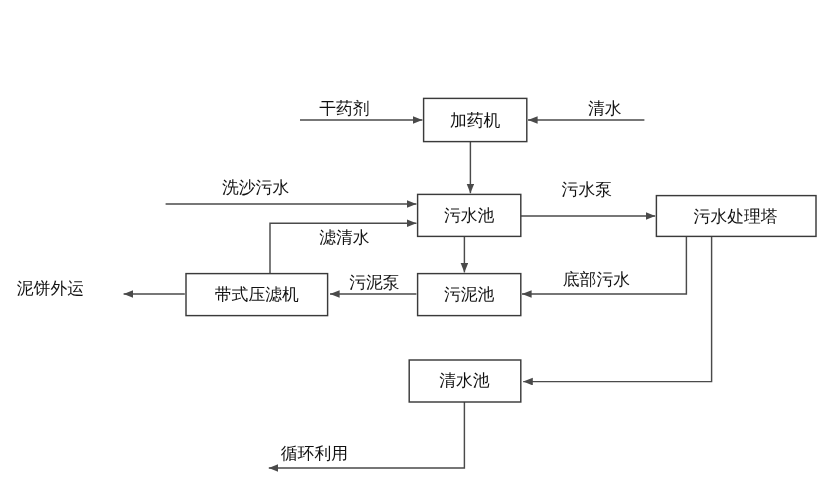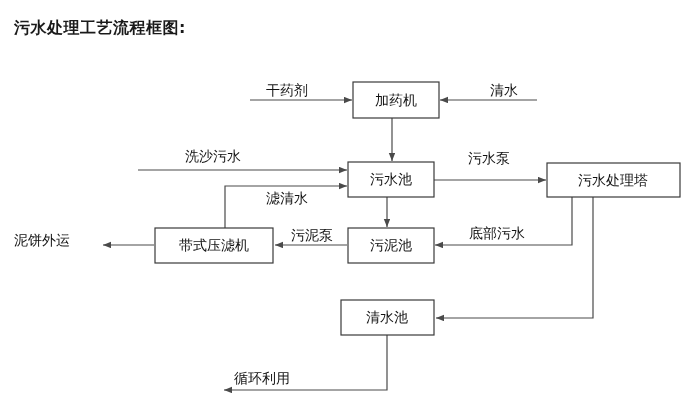--- a/index.html
+++ b/index.html
@@ -67,21 +67,20 @@
     font-size: 14px;
     fill: #111111;
     dominant-baseline: middle;
   }
 </style>
 </head>
 <body>
 
 <div id="diagram-root">
 
-  <div class="page-title">污水处理工艺流程框图:</div>
 
   <svg class="flow" viewBox="0 0 700 420">
     <defs>
       <marker id="arrow" markerWidth="9" markerHeight="9" refX="8" refY="3.2" orient="auto" markerUnits="userSpaceOnUse">
         <path d="M0,0 L8,3.2 L0,6.4 z" fill="#4a4a4a"></path>
       </marker>
     </defs>
 
     <line class="edge-line" x1="250" y1="100" x2="352" y2="100" marker-end="url(#arrow)"></line>
 

